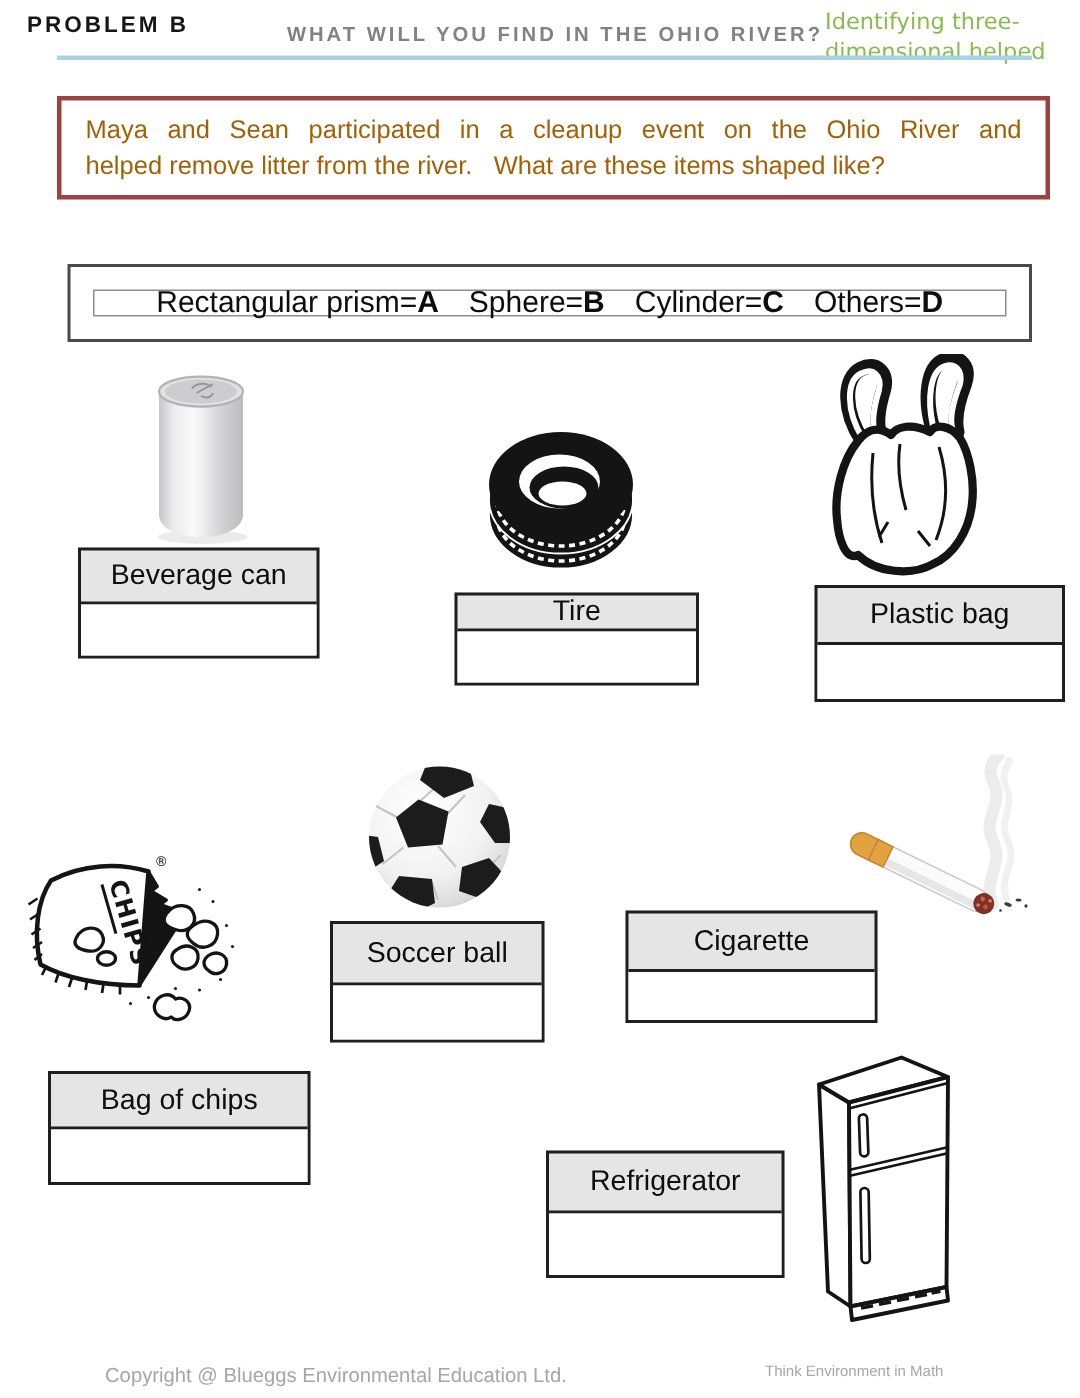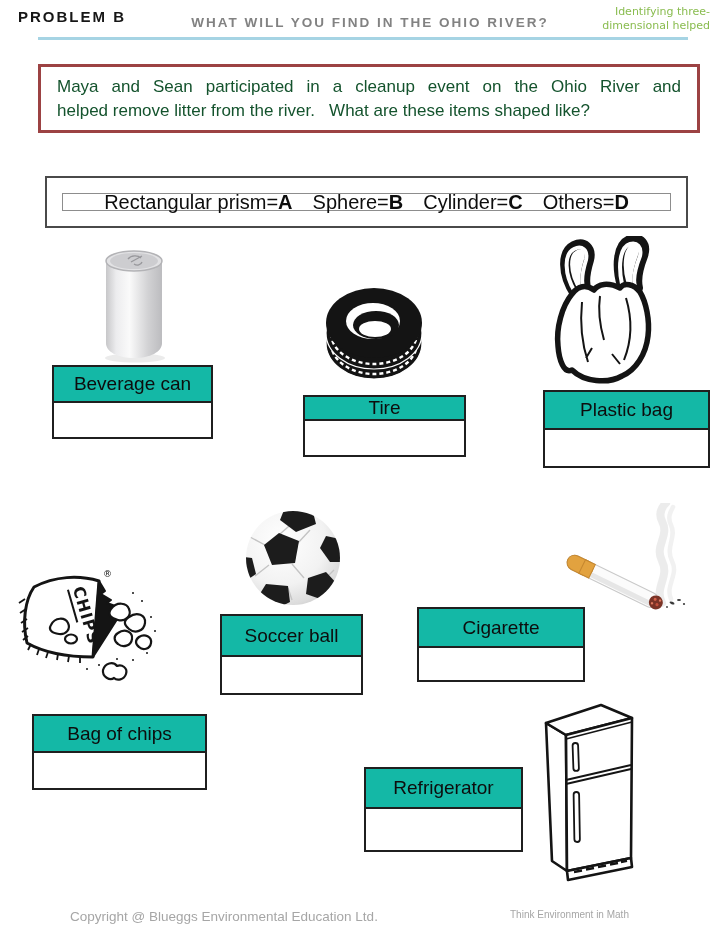--- a/index.html
+++ b/index.html
@@ -4,41 +4,41 @@
 <style>
   html,body{margin:0;padding:0;background:#fff;}
   #page{position:relative;width:720px;height:932px;background:#ffffff;overflow:hidden;
         font-family:"Liberation Sans",sans-serif;color:#111;}
   .abs{position:absolute;}
 
   
   .problem-label{left:18px;top:8px;font-size:15px;font-weight:bold;letter-spacing:2px;color:#161616;}
   .page-title{left:140px;top:15px;width:460px;text-align:center;font-size:13.5px;font-weight:bold;
               letter-spacing:2px;color:#828282;}
-  .topic{right:10px;top:5px;width:160px;text-align:right;font-size:11px;line-height:1.3;
+  .topic{right:10px;top:5px;width:160px;font-size:15px;line-height:1.3;
          color:#89bc4f;font-family:"DejaVu Sans",sans-serif;}
   .header-rule{left:38px;top:37px;width:650px;height:3px;background:#a6d4e4;}
 
   
   .prompt{left:38px;top:64px;width:662px;height:69px;border:3px solid #9c4243;box-sizing:border-box;
-          padding:8px 16px 0 16px;font-size:17px;line-height:1.42;color:#14532d;overflow:hidden;}
+          padding:8px 16px 0 16px;font-size:17px;line-height:1.42;color:#a16207;overflow:hidden;}
   .prompt .l1{white-space:nowrap;text-align:justify;text-align-last:justify;}
   .prompt .l2{white-space:nowrap;text-align:left;}
 
   
   .keybox{left:45px;top:176px;width:643px;height:52px;border:2px solid #4a4a4a;box-sizing:border-box;
           padding:15px;background:#fff;}
   .keybox-inner{border:1px solid #8d8d8d;height:100%;box-sizing:border-box;display:flex;
                 align-items:center;justify-content:center;font-size:20px;color:#0d0d0d;}
   .keypart{white-space:pre;}
   .keypart + .keypart{margin-left:20px;}
   .keypart b{font-weight:bold;}
 
   
-  .cardbox{position:absolute;border:2px solid #1f1f1f;box-sizing:border-box;background:#14b8a6;}
+  .cardbox{position:absolute;border:2px solid #1f1f1f;box-sizing:border-box;background:#e5e5e5;}
   .cardbox .lbl{display:flex;align-items:center;justify-content:center;font-size:19px;color:#0d0d0d;
                 border-bottom:2px solid #1f1f1f;box-sizing:border-box;}
   .cardbox .ans{background:#fff;}
   .art{position:absolute;}
   .art svg{display:block;width:100%;height:100%;}
 
   .pos-can{left:98px;top:246px;width:72px;height:118px;}
   .box-can{left:52px;top:365px;width:161px;} .box-can .lbl{height:36px;} .box-can .ans{height:34px;}
 
   .pos-tire{left:307px;top:286px;width:133px;height:104px;}

